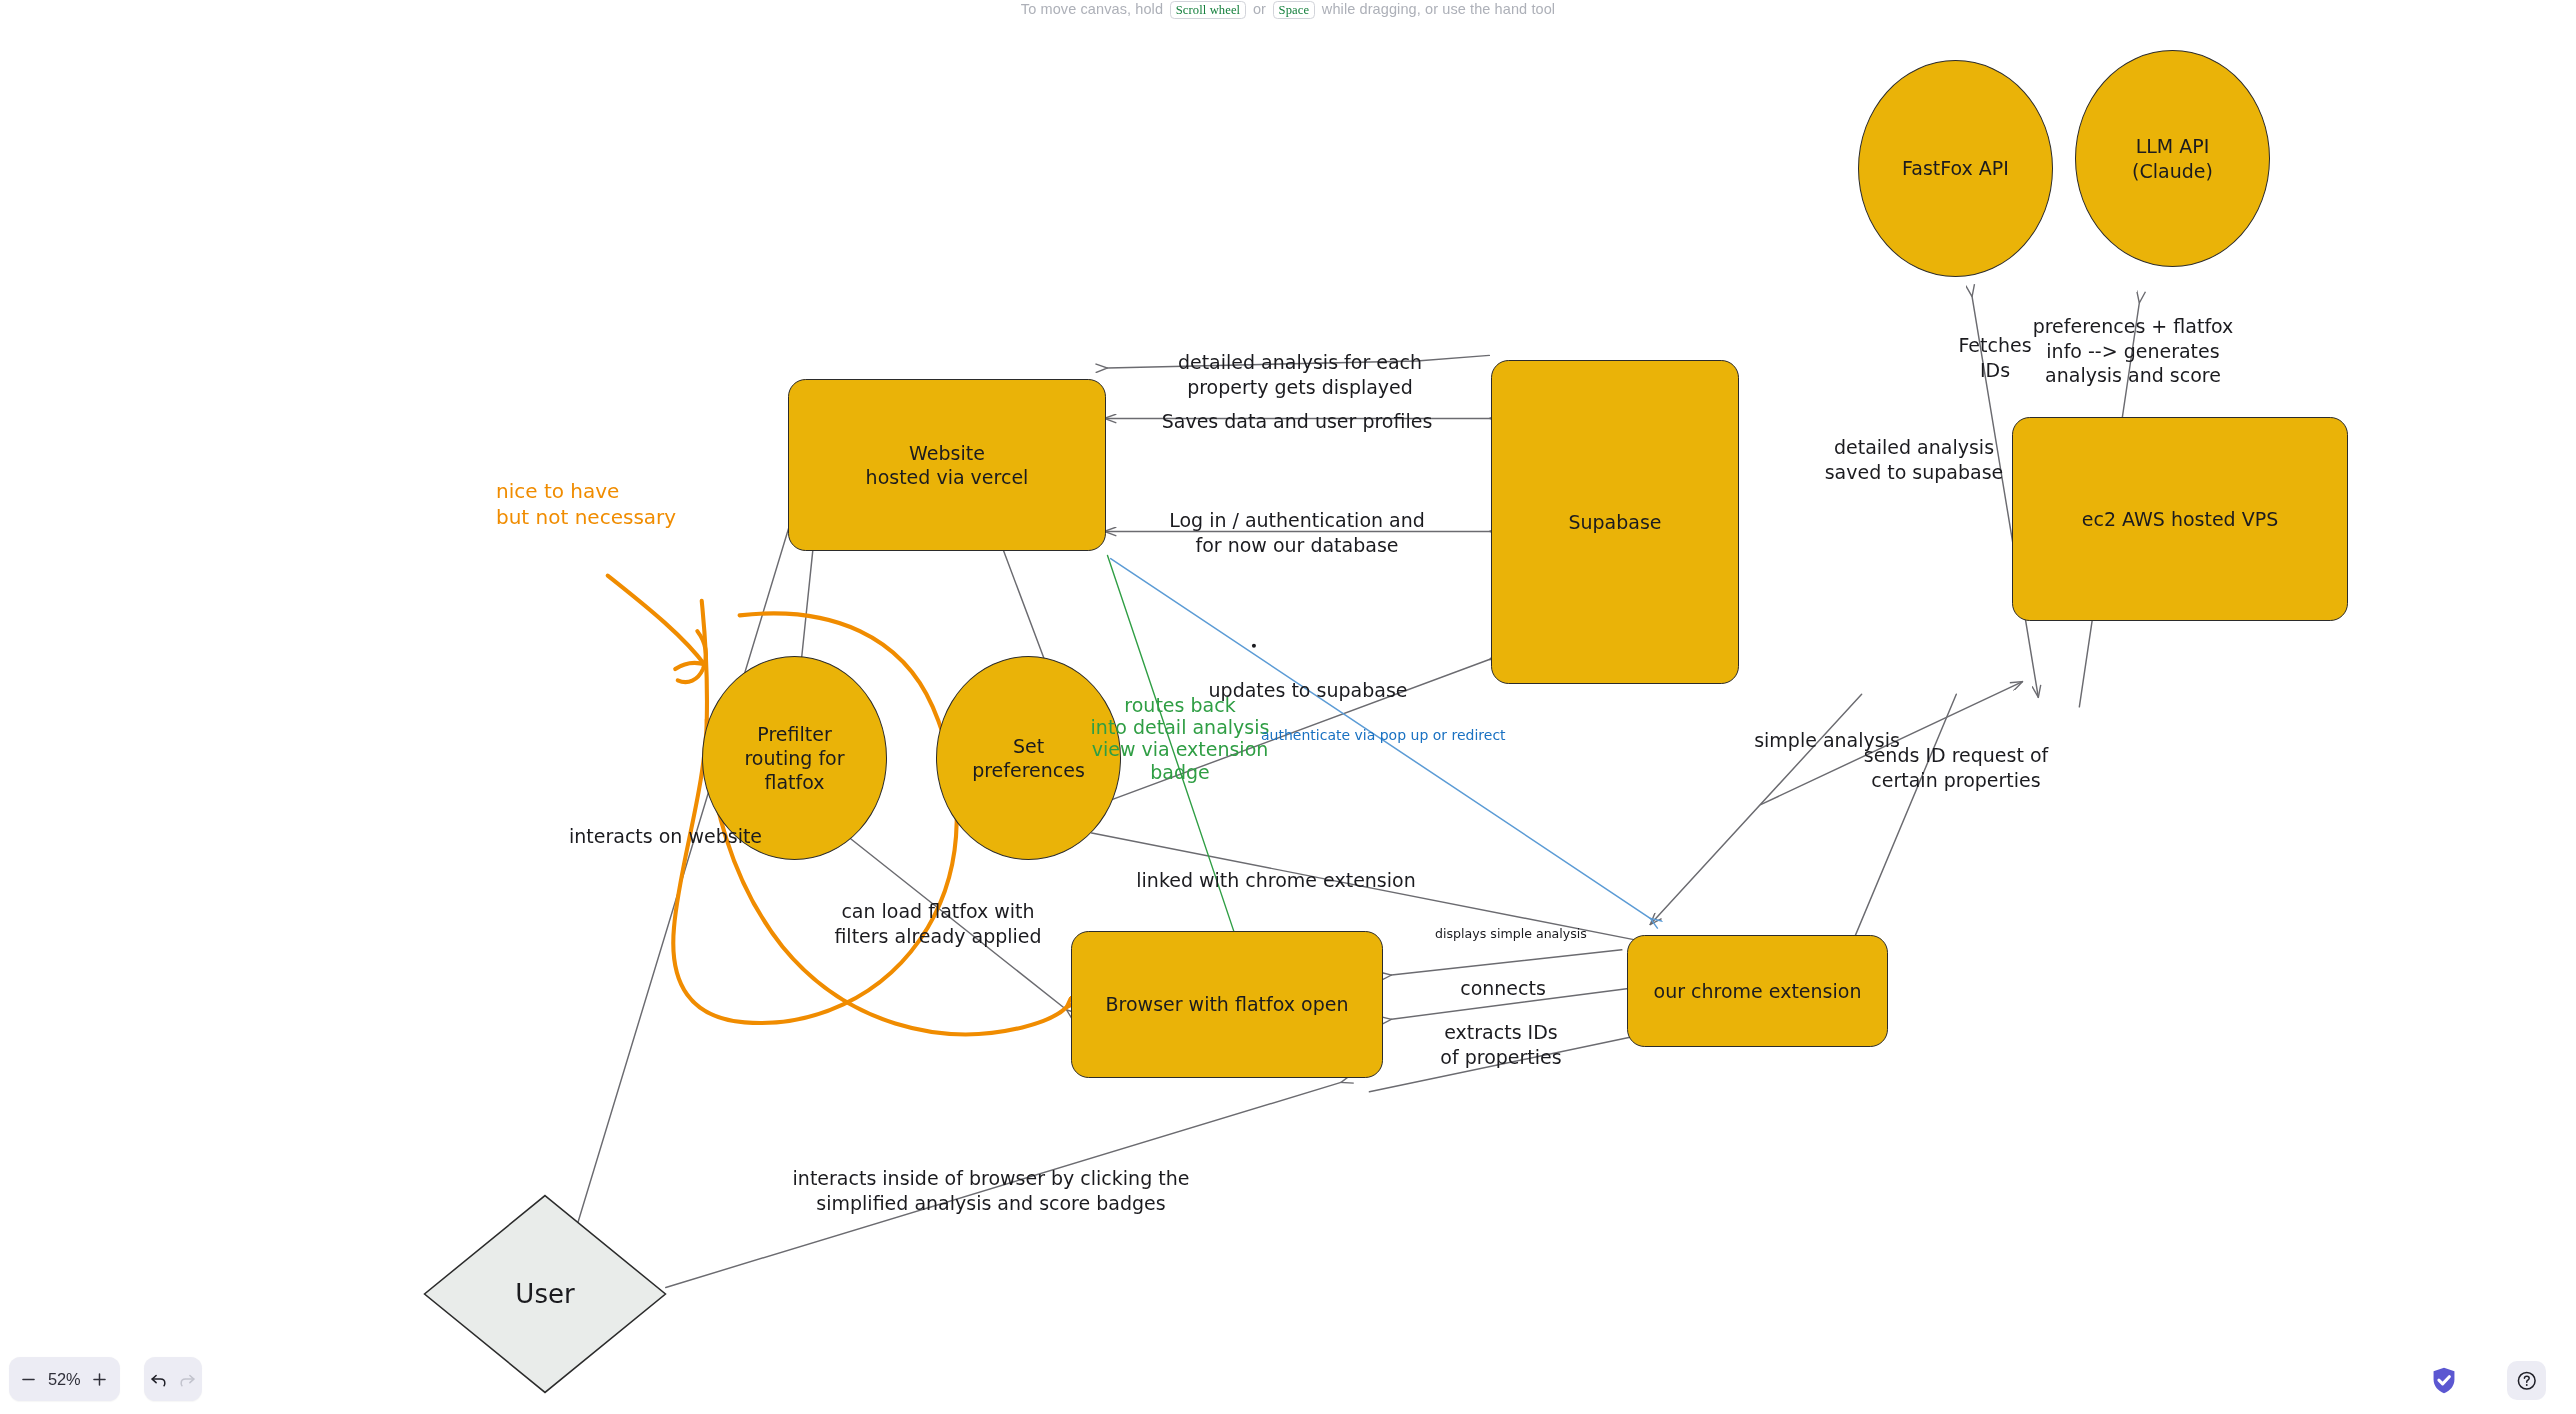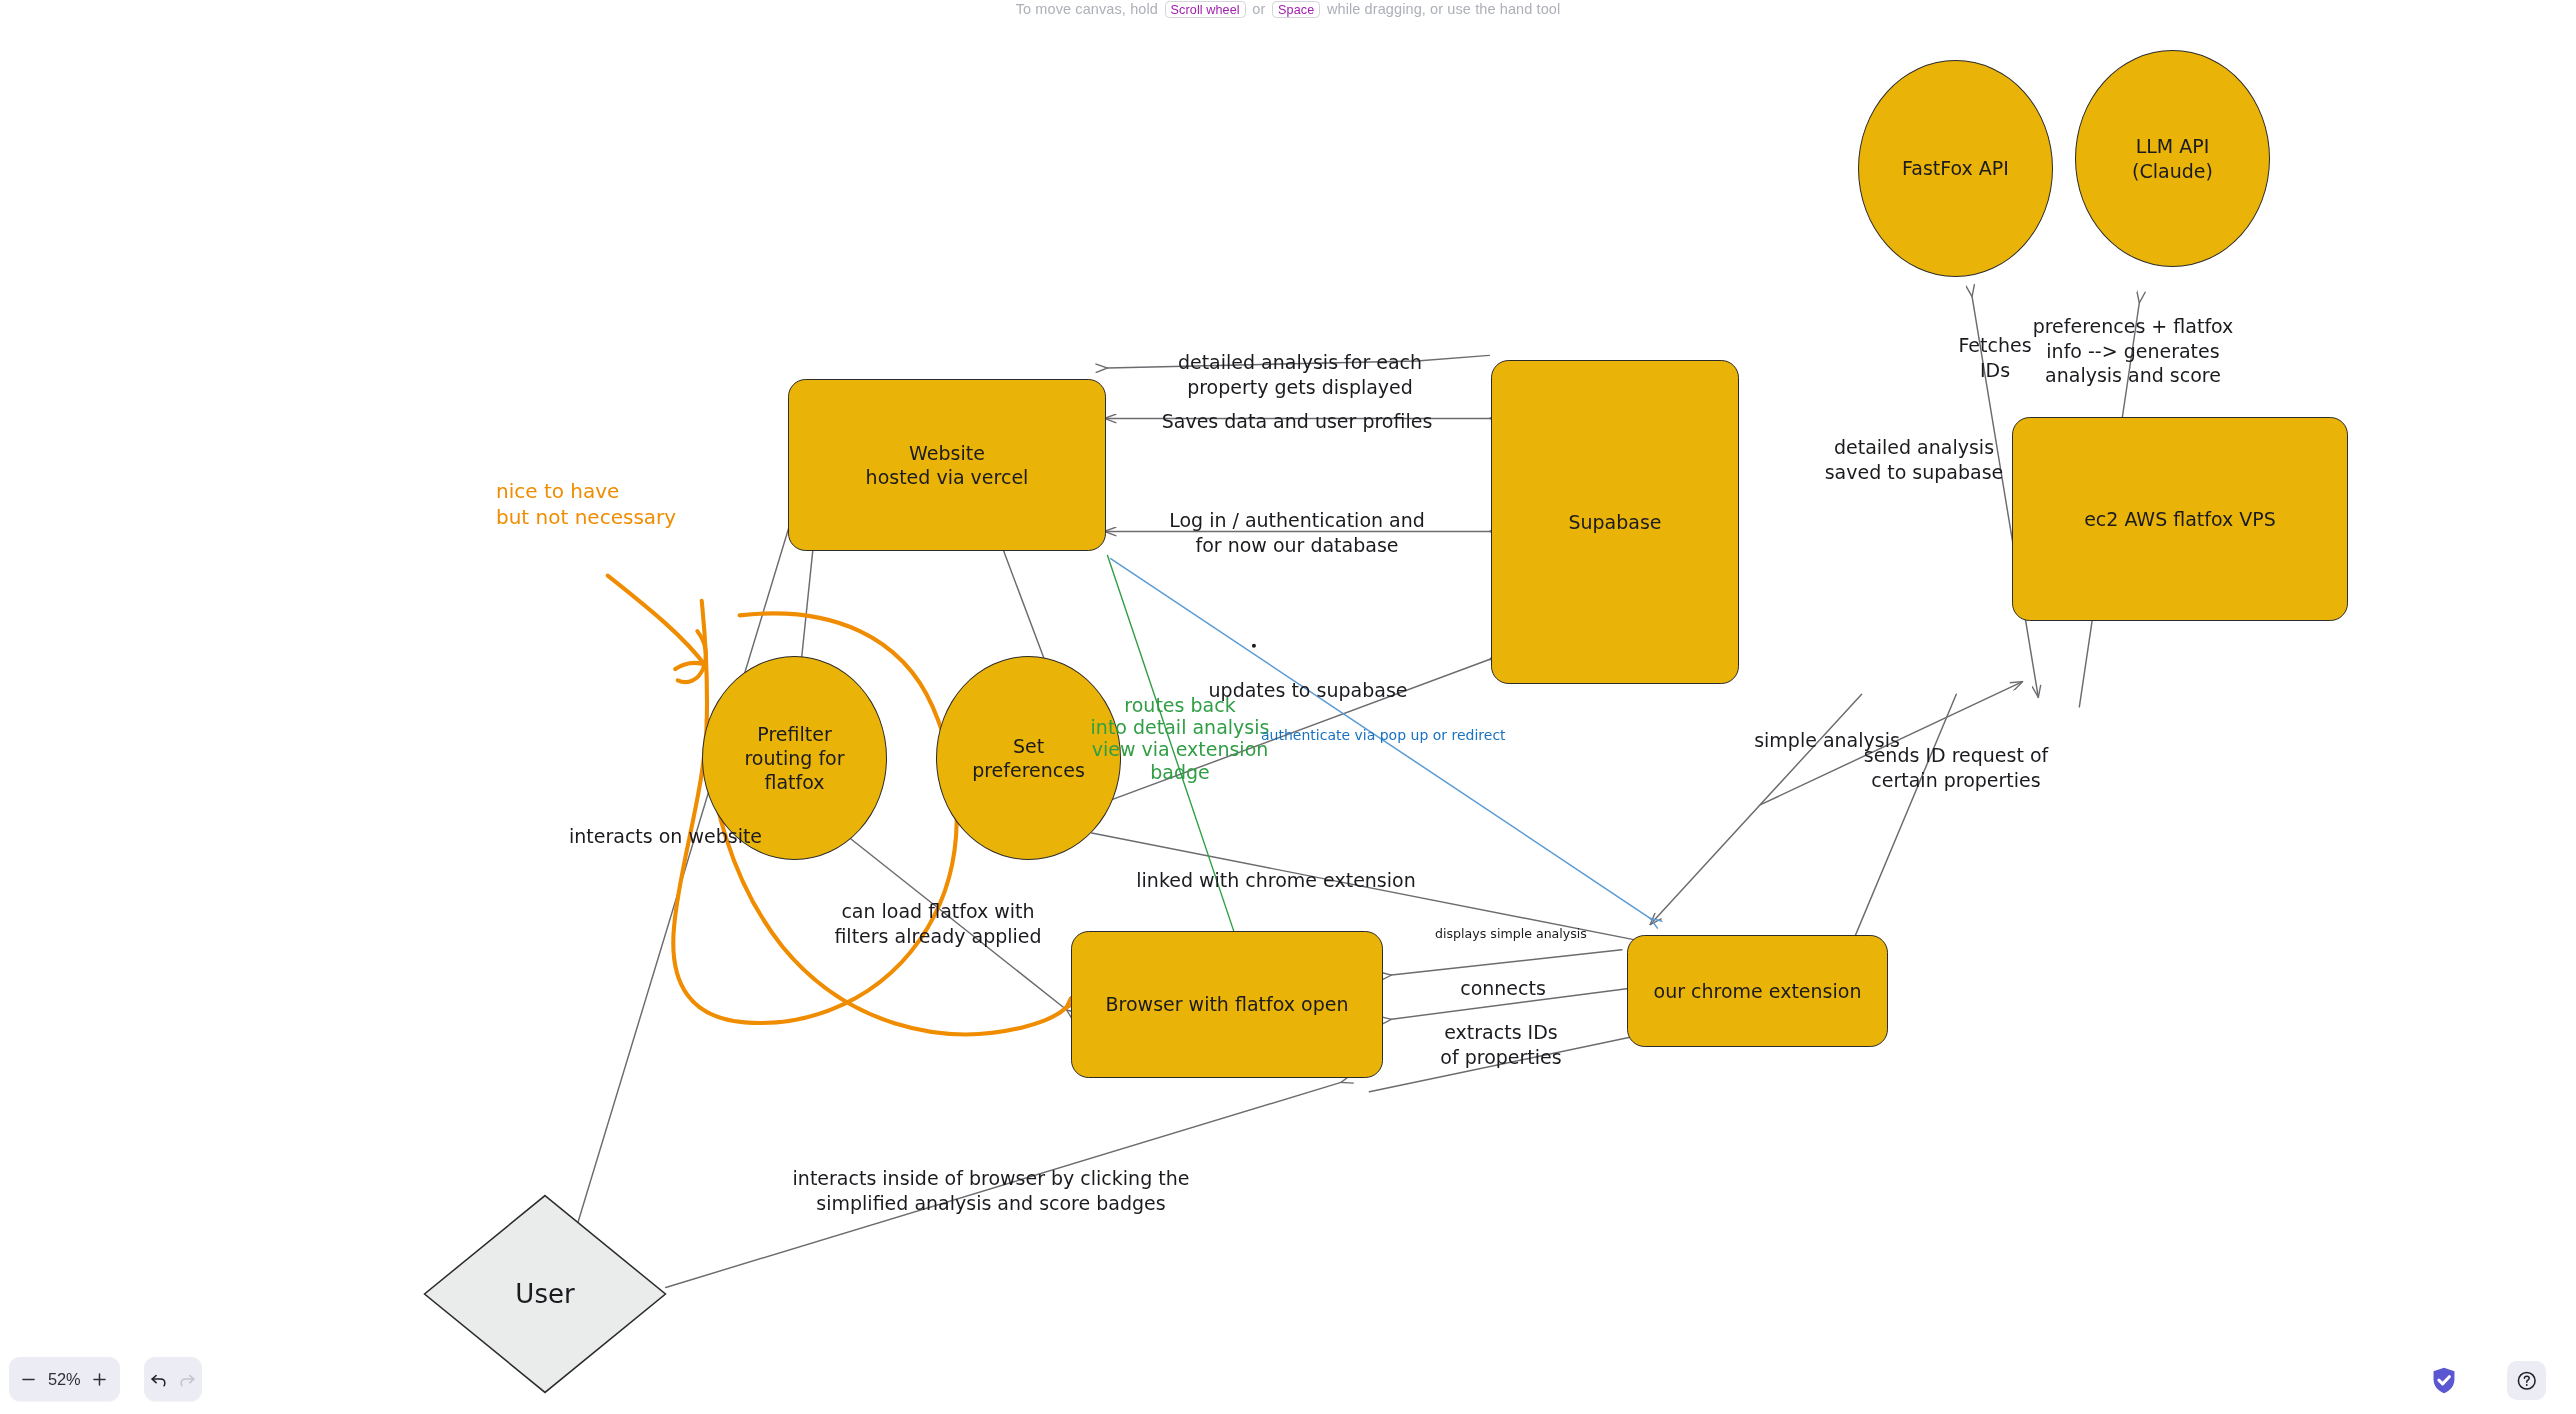--- a/index.html
+++ b/index.html
@@ -11,22 +11,22 @@
   svg.layer{position:absolute;left:0;top:0;width:2576px;height:1415px;pointer-events:none;}
 
   
   .hint{
     position:absolute;top:1.3px;left:0;width:100%;text-align:center;
     font-size:14.5px;color:#adb0b8;letter-spacing:0.1px;
     font-family:"Liberation Sans",sans-serif;
   }
   .hint .kbd{
     display:inline-block;border:0.9px solid #d2d4da;border-radius:4.4px;
-    padding:0.6px 5px;margin:0 2.5px;font-family:Liberation Sans, sans-serif;
-    font-size:12.6px;color:#a21caf;position:relative;top:-0.6px;
+    padding:0.6px 5px;margin:0 2.5px;font-family:Liberation Serif, serif;
+    font-size:12.6px;color:#15803d;position:relative;top:-0.6px;
   }
 
   
   .node{
     position:absolute;background:#eab308;border:1.3px solid #2b2b2b;
     display:flex;align-items:center;justify-content:center;text-align:center;
     color:#1b1b1f;line-height:1.28;
     font-family:"DejaVu Sans","Liberation Sans",sans-serif;
   }
   .node.rect{border-radius:17.7px;}
@@ -158,21 +158,21 @@
   <div class="node rect" style="left:788px;top:379px;width:316px;height:170px;font-size:19px;">
     <span class="node-label">Website
 hosted via vercel</span>
   </div>
 
   <div class="node rect" style="left:1491px;top:360px;width:246px;height:322px;font-size:19px;">
     <span class="node-label">Supabase</span>
   </div>
 
   <div class="node rect" style="left:2012px;top:417px;width:334px;height:202px;font-size:19px;">
-    <span class="node-label">ec2 AWS flatfox VPS</span>
+    <span class="node-label">ec2 AWS hosted VPS</span>
   </div>
 
   <div class="node ellipse" style="left:1858px;top:60px;width:193px;height:215px;font-size:19px;">
     <span class="node-label">FastFox API</span>
   </div>
 
   <div class="node ellipse" style="left:2075px;top:50px;width:193px;height:215px;font-size:19px;">
     <span class="node-label">LLM API
 (Claude)</span>
   </div>

